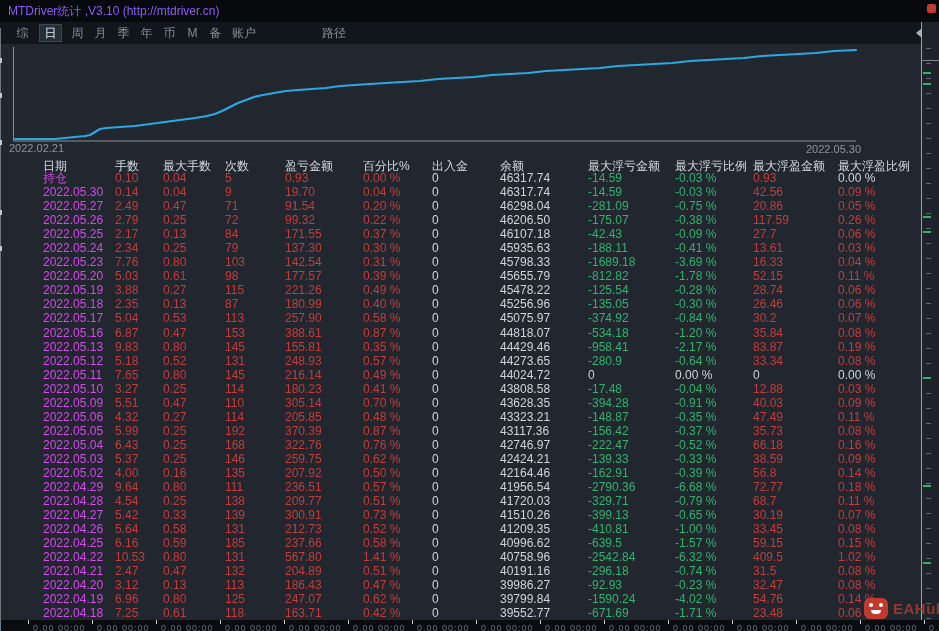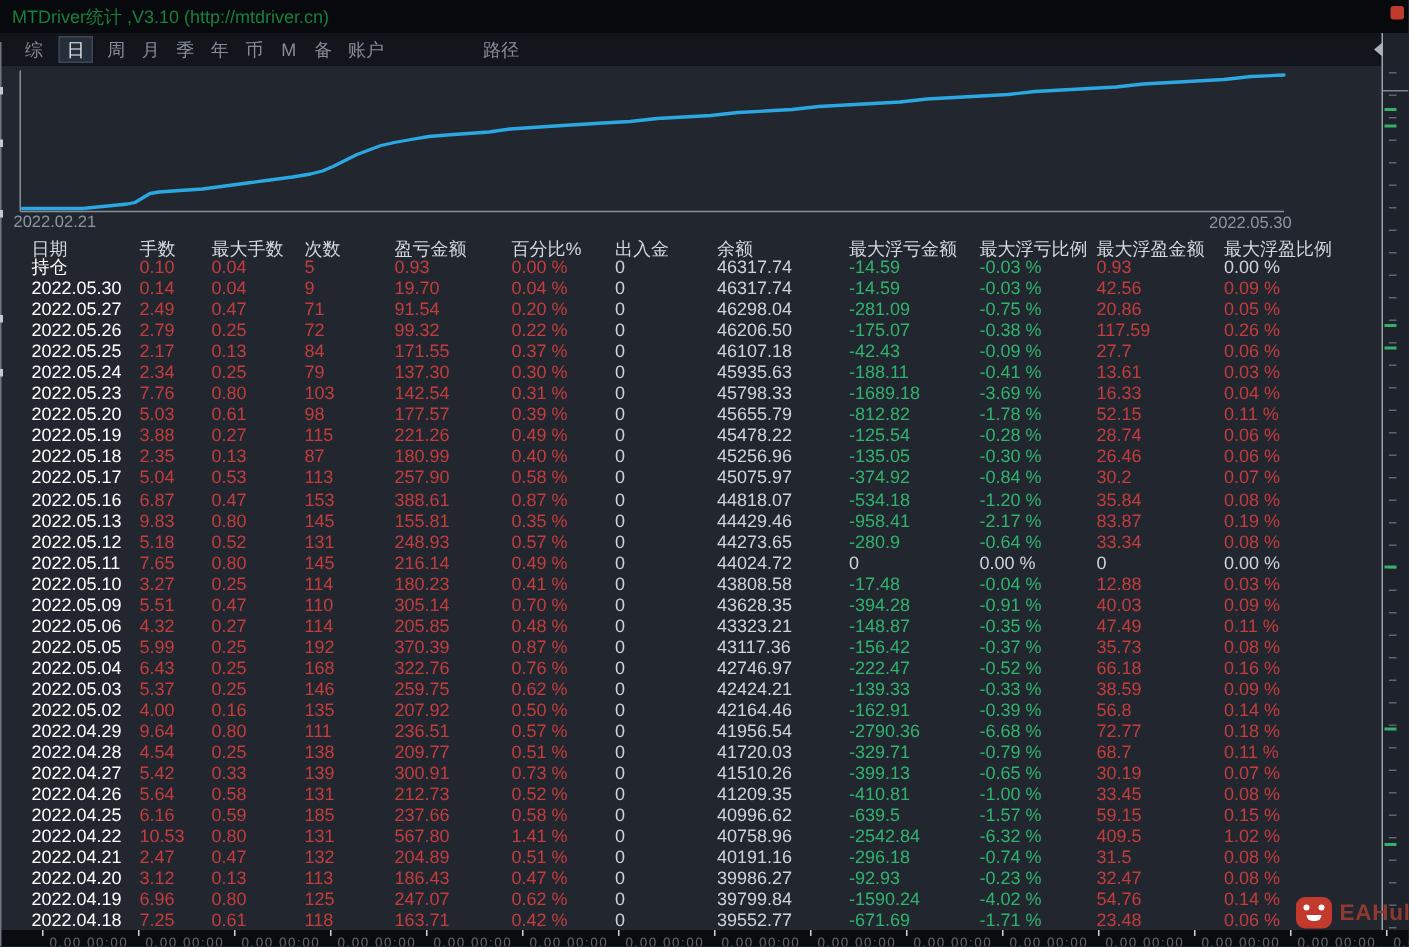--- a/index.html
+++ b/index.html
@@ -3,44 +3,44 @@
 <meta charset="utf-8">
 <style>
   html,body{margin:0;padding:0}
   body{
     width:939px;height:631px;position:relative;overflow:hidden;
     background:#22272f;font-family:"Liberation Sans",sans-serif;
     -webkit-font-smoothing:none;
   }
   
   .titlebar{position:absolute;left:0;top:0;width:939px;height:22px;background:#07090c;z-index:5}
-  .title{position:absolute;left:8px;top:0;line-height:22px;font-size:12px;color:#15803d;white-space:nowrap}
+  .title{position:absolute;left:8px;top:0;line-height:22px;font-size:12px;color:#8b5cf6;white-space:nowrap}
   .badge{position:absolute;right:3px;top:4px;width:9px;height:9px;background:#c03a2e;border-radius:2px}
   
   .menubar{position:absolute;left:0;top:22px;width:921px;height:22px;background:#12161c;z-index:4;
     display:flex;align-items:center;padding-left:16px;box-sizing:border-box}
   .menu-item{font-size:12px;color:#858d98;margin-right:10px;min-width:13px;text-align:center;cursor:default;line-height:16px}
   .menu-item.active{background:#262e3a;border:1px solid #3d4654;color:#e4e8ee;padding:0 4px;margin-right:9px}
   .menu-path{font-size:12px;color:#858d98;margin-left:56px}
   
   .main{position:absolute;left:0;top:44px;width:921px;height:423px;background:#22272f}
   .chart-area{position:absolute;left:0;top:0;width:921px;height:114px}
   .chart-area svg{position:absolute;left:0;top:0}
   .chart-label{position:absolute;font-size:11px;color:#8d949f;white-space:nowrap}
   .lbl-start{left:9px;top:98px}
   .lbl-end{left:806px;top:99px}
   
   .grid{display:grid;grid-template-columns:72px 48px 62px 60px 78px 69px 68px 88px 87px 78px 85px 1fr;
-    padding-left:21px;box-sizing:border-box;width:921px}
+    padding-left:43px;box-sizing:border-box;width:921px}
   .thead{position:absolute;top:114px;left:0;height:13px}
   .hcell{font-size:12px;color:#d4d9e0;white-space:nowrap}
   .tbody{position:absolute;top:127px;left:0}
   .trow{height:14.05px;line-height:14.05px;font-size:12px;white-space:nowrap}
   .cell{overflow:visible}
-  .c-text{color:#ffffff}
+  .c-text{color:#d946ef}
   .c-red{color:#c43c3c}
   .c-green{color:#2fb36d}
   .c-white{color:#cfd4da}
   
   .right-scale{position:absolute;left:921px;top:22px;width:18px;height:609px;background:#1e232b;
     border-left:1px solid #99a1ab;box-sizing:border-box;z-index:6}
   .rs-dash{position:absolute;left:4px;width:5px;height:1px;background:#5c6572}
   .rs-dash.green{background:#35b06a;width:8px;left:1px;height:2px}
   .rs-line{position:absolute;left:0;width:100%;height:1px;background:#7b838e;top:38px}
   .rs-tri{position:absolute;left:-6px;top:6px;width:0;height:0;

